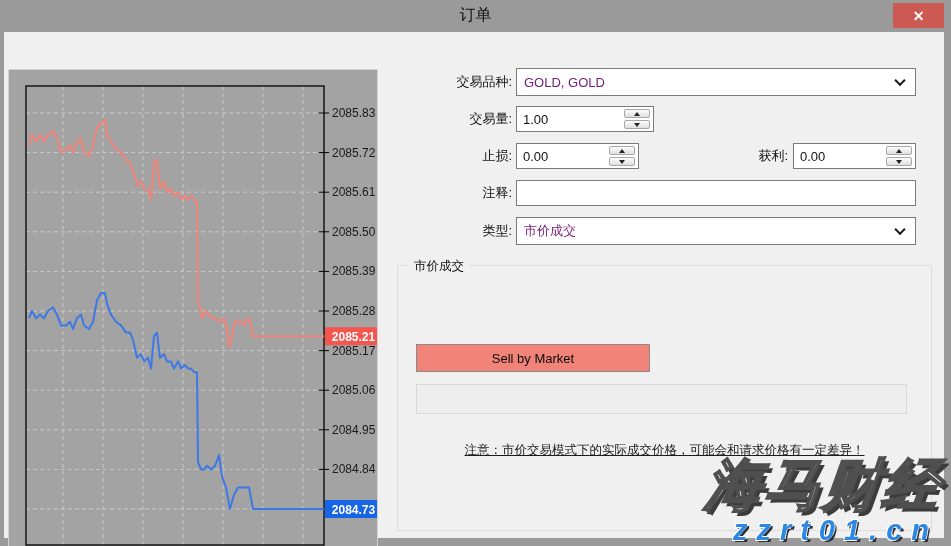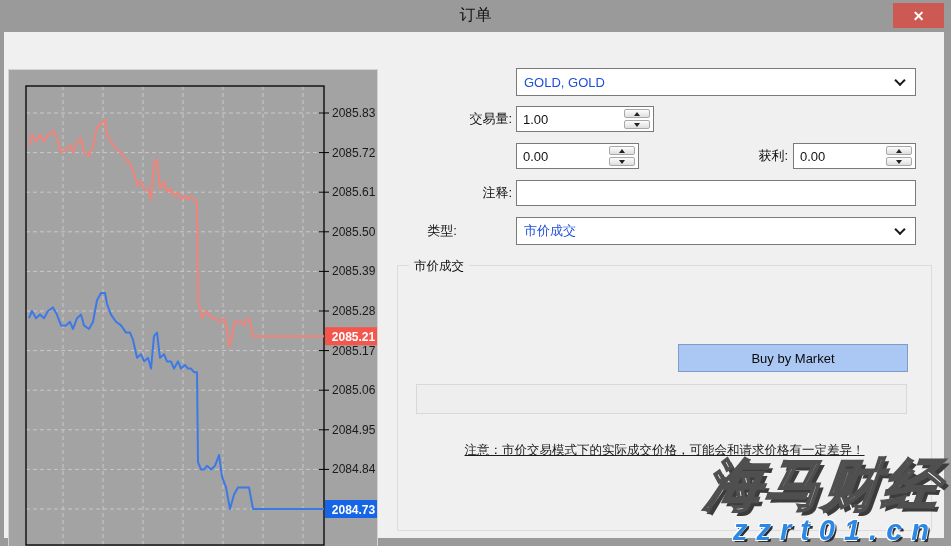--- a/index.html
+++ b/index.html
@@ -14,21 +14,21 @@
   .close-x{color:#fff;font-size:14px;font-weight:bold;line-height:1;}
   .content{position:absolute;left:4px;top:32px;width:940px;height:506px;background:#f0f0f0;}
 
   .chart-panel{position:absolute;left:4px;top:10px;width:370px;height:485px;background:#a3a3a3;
     border:1px solid #d2d2d2;margin-top:27px;}
   .chart-panel svg{display:block;}
 
   .flabel{position:absolute;font-size:13px;color:#111;text-align:right;}
   .tfield{position:absolute;background:#fff;border:1px solid #7a7a7a;font-size:13px;
     font-family:"Liberation Sans",sans-serif;color:#111;padding:0 6px;outline:none;}
-  .combo{position:absolute;background:#fff;border:1px solid #7a7a7a;font-size:13px;color:#1d4ed8;
+  .combo{position:absolute;background:#fff;border:1px solid #7a7a7a;font-size:13px;color:#701a75;
     display:flex;align-items:center;padding:0 26px 0 7px;cursor:pointer;}
   .chev{position:absolute;right:11px;top:50%;width:8px;height:8px;border-right:2px solid #1a1a1a;
     border-bottom:2px solid #1a1a1a;transform:translateY(-70%) rotate(45deg);}
   .spinwrap{position:absolute;background:#fff;border:1px solid #7a7a7a;}
   .spinwrap input{position:absolute;left:0;top:0;height:100%;width:86px;border:none;background:transparent;
     font-size:13px;font-family:"Liberation Sans",sans-serif;color:#111;padding:0 6px;outline:none;}
   .spin{position:absolute;right:3px;top:2px;bottom:2px;width:26px;display:flex;flex-direction:column;gap:2px;}
   .sb{flex:1;background:linear-gradient(#fdfdfd,#dedede);border:1px solid #a8a8a8;border-radius:2px;
     display:flex;align-items:center;justify-content:center;cursor:pointer;padding:0;}
   .tri-up{width:0;height:0;border-left:3px solid transparent;border-right:3px solid transparent;
@@ -112,38 +112,40 @@
           <text x="323" y="403.3999999999214" font-size="12" font-family="&quot;Liberation Sans&quot;,sans-serif" fill="#1a1a1a">2084.84</text>
           <polyline points="20,75.4 23,64.6 27,71.8 31,64.6 35,71.8 39,64.6 44,61.0 48,68.2 52,82.6 57,79.0 61,75.4 64,82.6 68,71.8 72,68.2 75,82.6 80,86.2 84,75.4 88,57.4 92,53.8 96,50.2 98,64.6 102,71.8 107,79.0 112,82.6 117,89.8 121,93.4 124,100.6 128,115.0 132,111.4 135,118.6 139,118.6 142,129.4 145,93.4 148,89.8 151,118.6 155,111.4 158,122.2 162,118.6 165,125.8 169,122.2 172,129.4 176,125.8 179,129.4 182,125.8 185,129.4 188,133.0 189,230.2 191,237.4 193,248.2 197,241.0 200,244.6 203,248.2 207,248.2 211,251.8 215,248.2 218,259.0 220,277.0 223,266.2 226,251.8 229,251.8 232,251.8 235,255.4 238,248.2 241,251.8 244,266.2 315,266.2" fill="none" stroke="#f2837b" stroke-width="2" stroke-linejoin="round"></polyline>
           <polyline points="20,248.2 23,241.0 27,248.2 31,244.6 35,248.2 39,241.0 44,237.4 48,244.6 52,255.4 57,255.4 61,251.8 64,259.0 68,248.2 72,244.6 75,255.4 80,259.0 84,251.8 88,230.2 92,223.0 96,223.0 98,233.8 102,244.6 107,251.8 112,255.4 117,262.6 121,262.6 124,269.8 128,287.8 132,284.2 135,291.4 139,287.8 142,298.6 145,266.2 148,262.6 151,287.8 155,284.2 158,291.4 162,291.4 165,298.6 169,291.4 172,298.6 176,295.0 179,298.6 182,298.6 185,302.2 188,302.2 189,392.2 192,399.4 195,399.4 198,395.8 202,399.4 206,395.8 210,385.0 213,406.6 217,417.4 221,439.0 225,424.6 229,417.4 240,417.4 244,439.0 315,439.0" fill="none" stroke="#3d79e6" stroke-width="2" stroke-linejoin="round"></polyline>
           <rect x="316" y="257.1999999999607" width="57" height="18" fill="#f4564e"></rect>
           <text x="344.5" y="270.6999999999607" font-size="12" font-weight="bold" text-anchor="middle" font-family="&quot;Liberation Sans&quot;,sans-serif" fill="#fff">2085.21</text>
           <rect x="316" y="429.99999999996726" width="57" height="18" fill="#1565e6"></rect>
           <text x="344.5" y="443.49999999996726" font-size="12" font-weight="bold" text-anchor="middle" font-family="&quot;Liberation Sans&quot;,sans-serif" fill="#fff">2084.73</text>
         </svg>
     </div>
 
+    <div class="flabel" style="left:368px;top:36px;width:140px;line-height:28px;">交易品种:</div>
     <div class="combo" style="left:512px;top:36px;width:400px;height:28px;">
       <span>GOLD, GOLD</span>
       <span class="chev"></span>
     </div>
 
     <div class="flabel" style="left:368px;top:74px;width:140px;line-height:26px;">交易量:</div>
     <div class="spinwrap" style="left:512px;top:74px;width:138px;height:26px;">
       <input value="1.00" style="">
       <div class="spin">
         <div class="sb">
             <span class="tri-up"></span>
           </div>
         <div class="sb">
             <span class="tri-dn"></span>
           </div>
       </div>
     </div>
 
+    <div class="flabel" style="left:368px;top:111px;width:140px;line-height:26px;">止损:</div>
     <div class="spinwrap" style="left:512px;top:111px;width:123px;height:26px;">
       <input value="0.00" style="">
       <div class="spin">
         <div class="sb">
             <span class="tri-up"></span>
           </div>
         <div class="sb">
             <span class="tri-dn"></span>
           </div>
       </div>
@@ -158,31 +160,31 @@
           </div>
         <div class="sb">
             <span class="tri-dn"></span>
           </div>
       </div>
     </div>
 
     <div class="flabel" style="left:368px;top:148px;width:140px;line-height:26px;">注释:</div>
     <input class="tfield" style="left: 512px; top: 148px; width: 400px; height: 26px;" value="">
 
-    <div class="flabel" style="left:368px;top:185px;width:140px;line-height:28px;text-align:center;">类型:</div>
+    <div class="flabel" style="left:368px;top:185px;width:140px;line-height:28px;">类型:</div>
     <div class="combo" style="left:512px;top:185px;width:400px;height:28px;">
       <span>市价成交</span>
       <span class="chev"></span>
     </div>
 
     <div class="groupbox"></div>
     <div class="legend">市价成交</div>
 
 
-    <div class="btn btn-buy">Buy by Market</div>
+    <div class="btn btn-sell">Sell by Market</div>
 
     <div class="statusbox"></div>
 
     <div class="note">注意：市价交易模式下的实际成交价格，可能会和请求价格有一定差异！</div>
 
     <div class="wm1">海马财经</div>
     <div class="wm2">zzrt01.cn</div>
   </div>
 </div>
 

